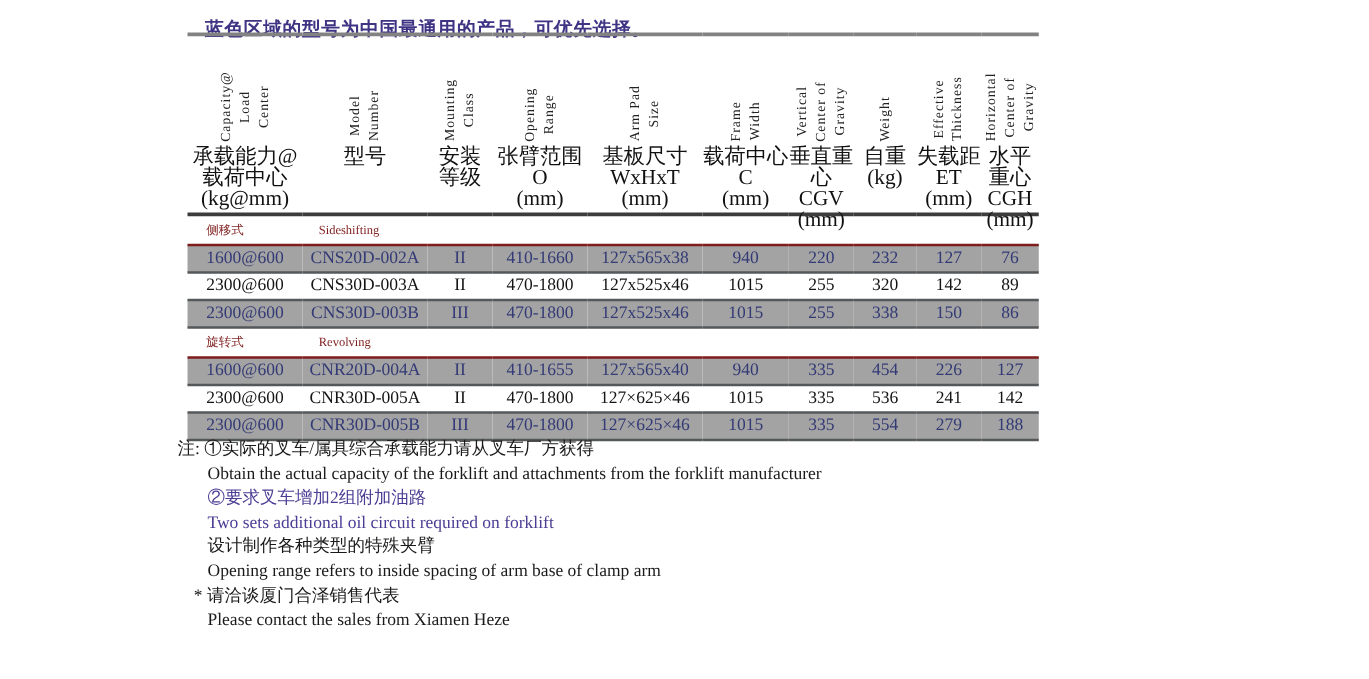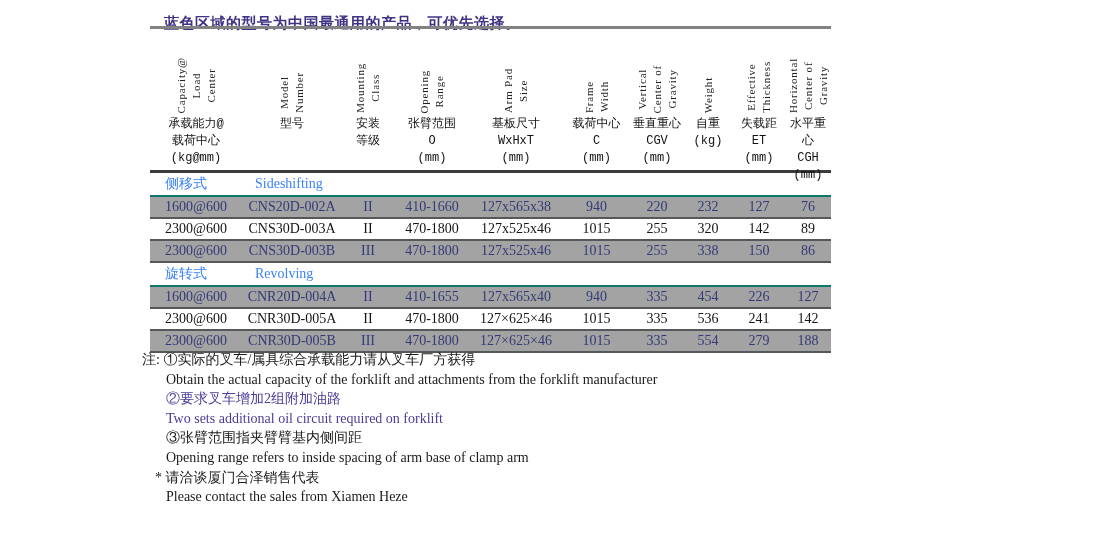--- a/index.html
+++ b/index.html
@@ -8,24 +8,24 @@
   .title{position:absolute;left:164px;top:14px;font-size:15px;font-weight:bold;
          color:#3f3484;letter-spacing:.5px;}
   .tablewrap{position:absolute;left:150px;top:26px;width:681px;}
   table{border-collapse:collapse;table-layout:fixed;width:681px;
         border-top:3px solid #828282;}
   th,td{padding:0;white-space:nowrap;}
   thead th{vertical-align:top;border-bottom:3px solid #3c3c3c;font-weight:normal;}
   .eng{height:84px;display:flex;align-items:flex-end;justify-content:center;}
   .vert{writing-mode:vertical-rl;transform:rotate(180deg);white-space:pre;
         font-size:11px;line-height:15px;letter-spacing:.8px;color:#222;}
-  .chi{height:54px;padding-top:3px;text-align:center;font-size:12px;
-       line-height:17px;white-space:pre-line;color:#111;font-family:Liberation Mono, monospace;}
-  tr.group td{border-bottom:2px solid #0f766e;height:22px;font-size:14px;
-              text-align:left;color:#3b82f6;}
+  .chi{height:54px;padding-top:3px;text-align:center;font-size:17px;
+       line-height:17px;white-space:pre-line;color:#111;}
+  tr.group td{border-bottom:2px solid #7f1d1d;height:22px;font-size:10px;
+              text-align:left;color:#7f1d1d;}
   .g-zh{display:inline-block;padding-left:15px;width:90px;}
   .g-en{display:inline-block;}
   tr.datarow td{border-bottom:2px solid #55585a;height:20px;text-align:center;
                 font-size:14px;color:#141414;}
   tr.datarow.hl td{background:#a3a3a3;color:#333a75;}
   .notes{position:absolute;left:142px;top:350px;font-size:14px;line-height:19.6px;
          color:#1a1a1a;}
   .note-line{white-space:nowrap;}
   .ind{padding-left:24px;}
   .ind-star{padding-left:13px;}
@@ -229,19 +229,19 @@
         </tr>
       </tbody>
     </table>
   </div>
 
   <div class="notes">
     <div class="note-line">注: ①实际的叉车/属具综合承载能力请从叉车厂方获得</div>
     <div class="note-line ind">Obtain the actual capacity of the forklift and attachments from the forklift manufacturer</div>
     <div class="note-line ind purple">②要求叉车增加2组附加油路</div>
     <div class="note-line ind purple">Two sets additional oil circuit required on forklift</div>
-    <div class="note-line ind">③张臂范围指夹臂臂基内侧间距</div>
+    <div class="note-line ind">设计制作各种类型的特殊夹臂</div>
     <div class="note-line ind">Opening range refers to inside spacing of arm base of clamp arm</div>
     <div class="note-line ind-star">* 请洽谈厦门合泽销售代表</div>
     <div class="note-line ind">Please contact the sales from Xiamen Heze</div>
   </div>
 
 </div>
 
 </body></html>

